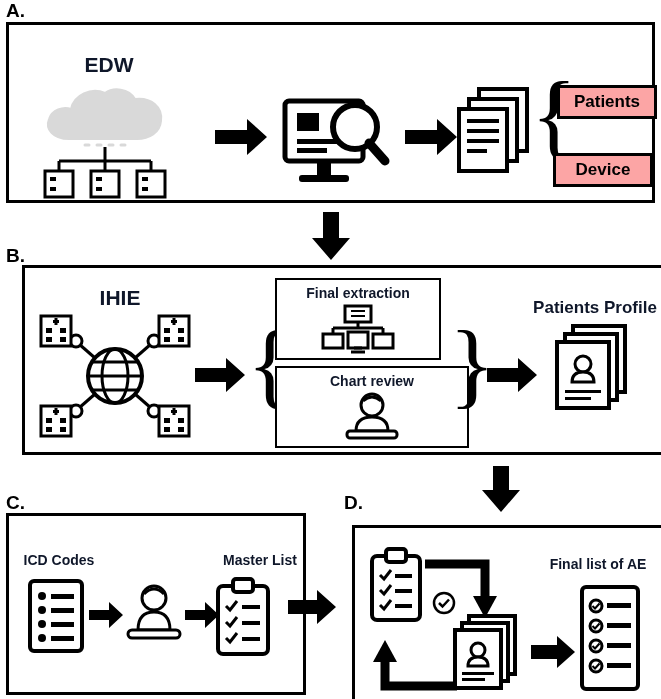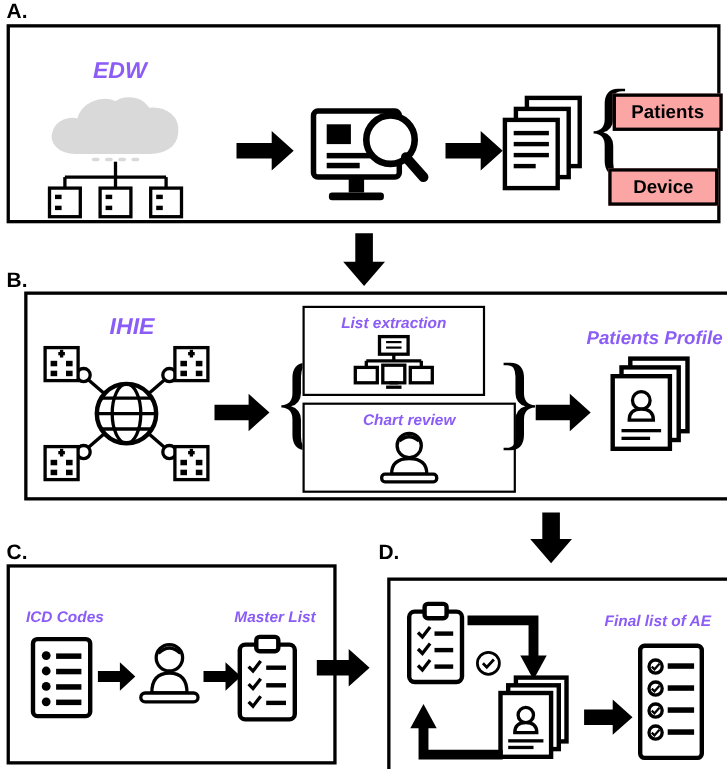--- a/index.html
+++ b/index.html
@@ -49,22 +49,21 @@
   #letter-d { left: 344px; top: 492px; }
 
   
   .abs { position: absolute; }
 
   .label {
     font-weight: bold;
     font-size: 17px;
     text-align: center;
     white-space: nowrap;
-    color: #8b5cf6;
-    font-style: italic;
+    color: #0f172a;
   }
   .label.small { font-size: 14px; }
   .label.big   { font-size: 21px; }
 
   .boxed-label {
     border: 3px solid #000;
     background: #fca5a5;
     font-weight: bold;
     font-size: 17px;
     text-align: center;
@@ -253,21 +252,21 @@
 
     <div class="abs" style="left:170px; top:90px;">
       <svg width="50" height="34" viewBox="0 0 50 34">
         <path d="M0 10 H31 V0 L50 17 L31 34 V24 H0 Z" fill="#000"></path>
       </svg>
     </div>
 
     <div class="abs brace" style="left:222px; top:48px;">{</div>
 
     <div class="abs subbox" style="left:250px; top:10px; width:166px; height:82px;">
-      <div class="label small" style="margin-top:5px;">List extraction</div>
+      <div class="label small" style="margin-top:5px;">Final extraction</div>
       <div style="display:flex; justify-content:center; margin-top:1px;">
         <svg width="74" height="54" viewBox="0 0 74 54">
           <rect x="24" y="4" width="26" height="16" fill="#fff" stroke="#000" stroke-width="3"></rect>
           <line x1="30" y1="9" x2="44" y2="9" stroke="#000" stroke-width="2"></line>
           <line x1="30" y1="14" x2="44" y2="14" stroke="#000" stroke-width="2"></line>
           <line x1="37" y1="20" x2="37" y2="26" stroke="#000" stroke-width="3"></line>
           <line x1="12" y1="26" x2="62" y2="26" stroke="#000" stroke-width="3"></line>
           <line x1="12" y1="26" x2="12" y2="32" stroke="#000" stroke-width="3"></line>
           <line x1="62" y1="26" x2="62" y2="32" stroke="#000" stroke-width="3"></line>
           <rect x="2" y="32" width="20" height="14" fill="#fff" stroke="#000" stroke-width="3"></rect>
@@ -355,21 +354,21 @@
         <rect x="3" y="52" width="52" height="8" rx="4" fill="#fff" stroke="#000" stroke-width="3"></rect>
       </svg>
     </div>
 
     <div class="abs" style="left:176px; top:86px;">
       <svg width="34" height="26" viewBox="0 0 34 26">
         <path d="M0 8 H20 V0 L34 13 L20 26 V18 H0 Z" fill="#000"></path>
       </svg>
     </div>
 
-    <div class="abs label small" style="left:186px; top:36px; width:110px;">Master List</div>
+    <div class="abs label small" style="left:196px; top:36px; width:110px;">Master List</div>
     <div class="abs" style="left:206px; top:62px;">
       <svg width="56" height="80" viewBox="0 0 56 80">
         <rect x="3" y="8" width="50" height="68" rx="5" fill="#fff" stroke="#000" stroke-width="4"></rect>
         <rect x="18" y="1" width="20" height="13" rx="3" fill="#fff" stroke="#000" stroke-width="4"></rect>
         <g fill="none" stroke="#000" stroke-width="3">
           <path d="M11 28 l4 4 l7 -9"></path>
           <path d="M11 44 l4 4 l7 -9"></path>
           <path d="M11 60 l4 4 l7 -9"></path>
         </g>
         <g fill="#000">

